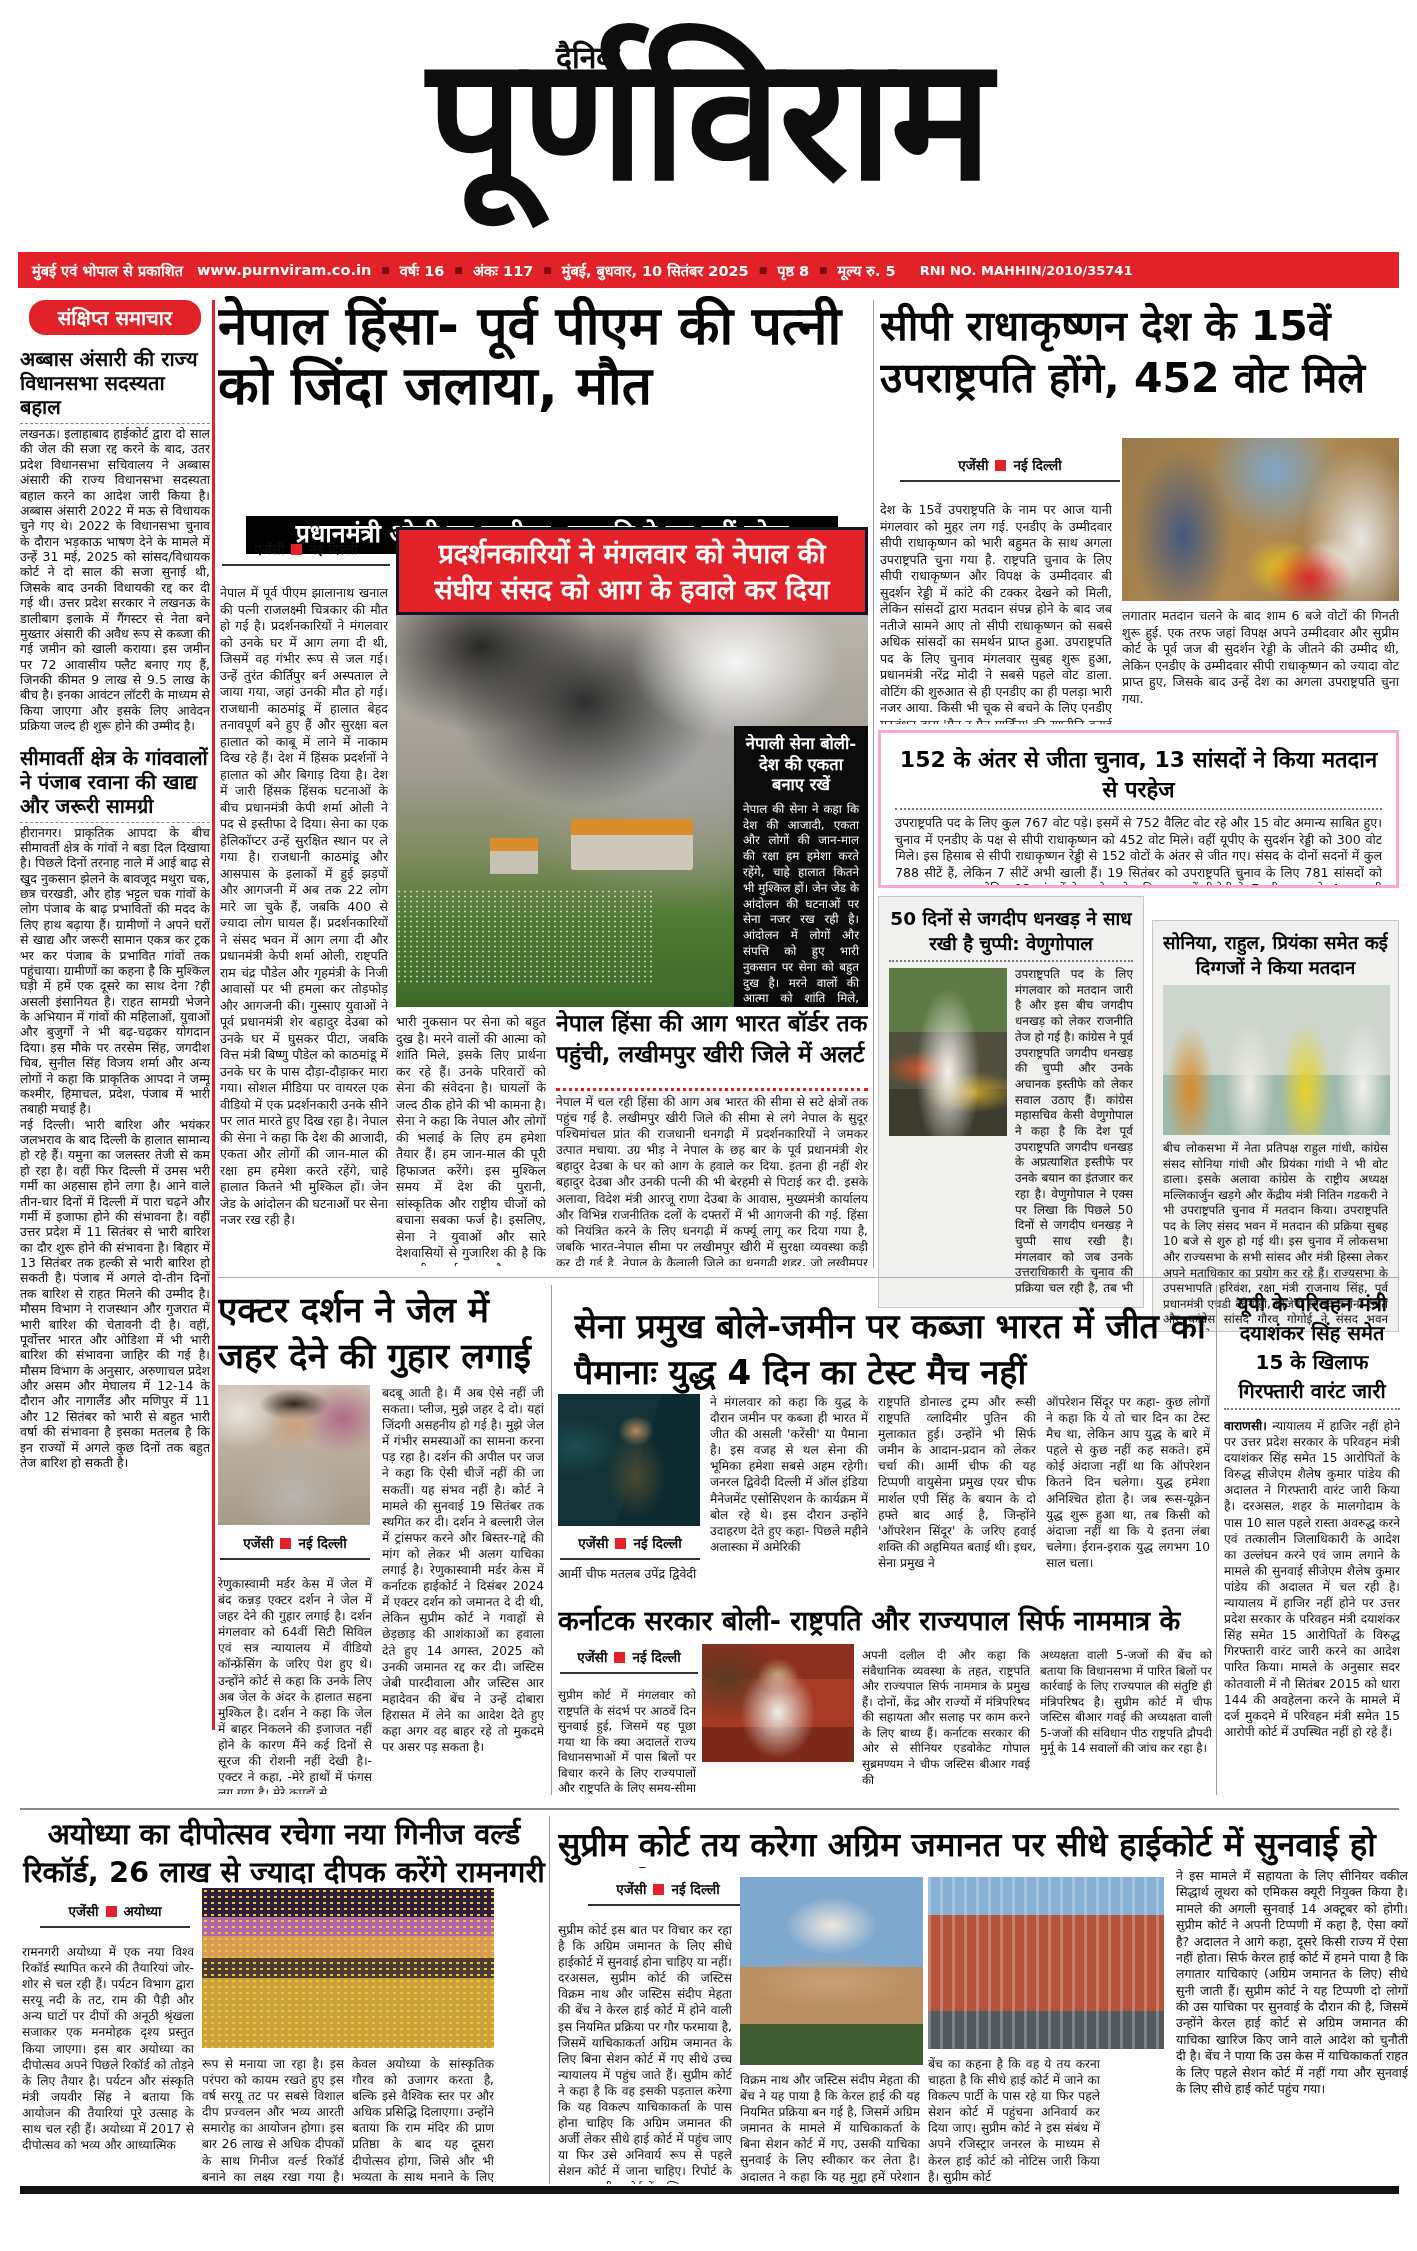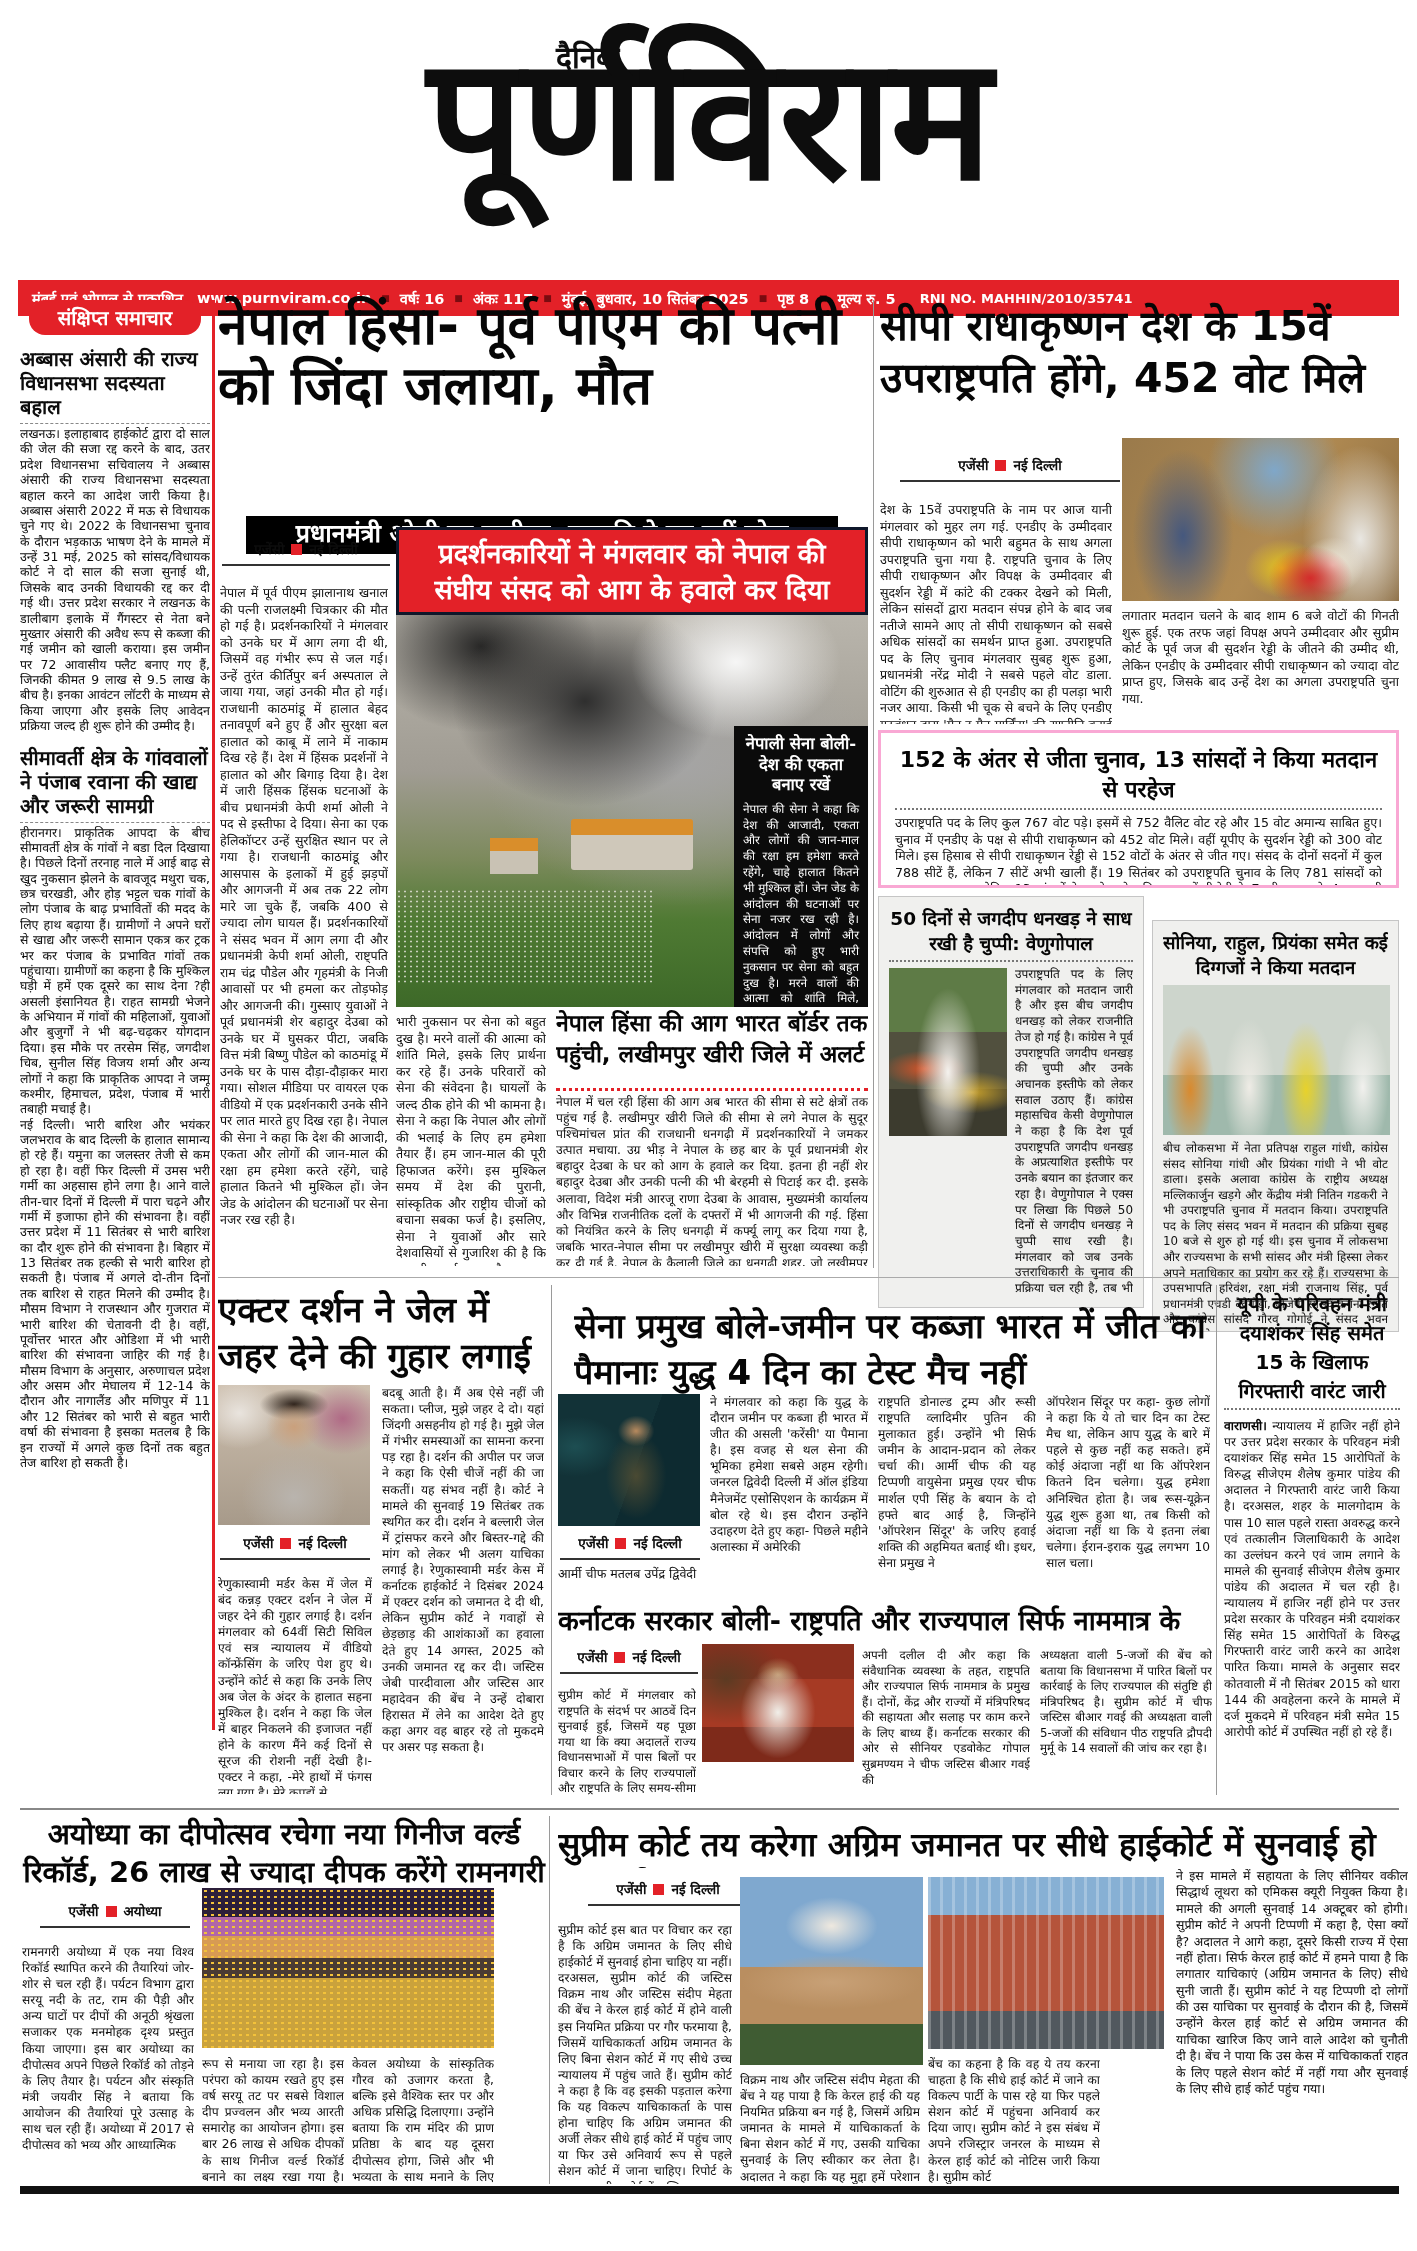--- a/index.html
+++ b/index.html
@@ -7,21 +7,21 @@
     --ink:#0d0d0d;
   }
   html,body{margin:0;padding:0;background:#fff;}
   body{font-family:"DejaVu Sans",sans-serif;color:var(--ink);}
   .page{position:relative;width:1417px;height:2251px;background:#fff;overflow:hidden;}
   .abs{position:absolute;}
   
   .masthead{left:0;top:8px;width:1417px;height:240px;text-align:center;}
   .kicker{position:absolute;left:556px;top:28px;font-size:30px;font-weight:bold;}
   .mast-title{margin:0;position:absolute;left:0;top:18px;width:1417px;font-size:170px;line-height:1.1;font-weight:bold;letter-spacing:-2px;}
-  .infobar{left:18px;top:252px;width:1381px;height:36px;background:var(--red);color:#fff;display:flex;align-items:center;gap:10px;padding:14px 14px;box-sizing:border-box;font-weight:bold;font-size:14.5px;white-space:nowrap;margin-top:28px;}
+  .infobar{left:18px;top:252px;width:1381px;height:36px;background:var(--red);color:#fff;display:flex;align-items:center;gap:10px;padding:14px 14px;box-sizing:border-box;font-weight:bold;font-size:14.5px;white-space:nowrap;}
   .infobar .sq{font-size:9px;color:#7a0b10;line-height:1;}
   .infobar .web{margin-left:4px;}
   .infobar .rni{margin-left:14px;font-size:13px;}
   
   .vrule-red{width:3px;background:var(--red);}
   .vrule{width:1px;background:#9a9a9a;}
   .hrule{height:2px;background:#555;}
   .hrule-thick{height:8px;background:#111;}
   
   .sb{left:20px;top:300px;width:190px;height:1430px;overflow:hidden;}

